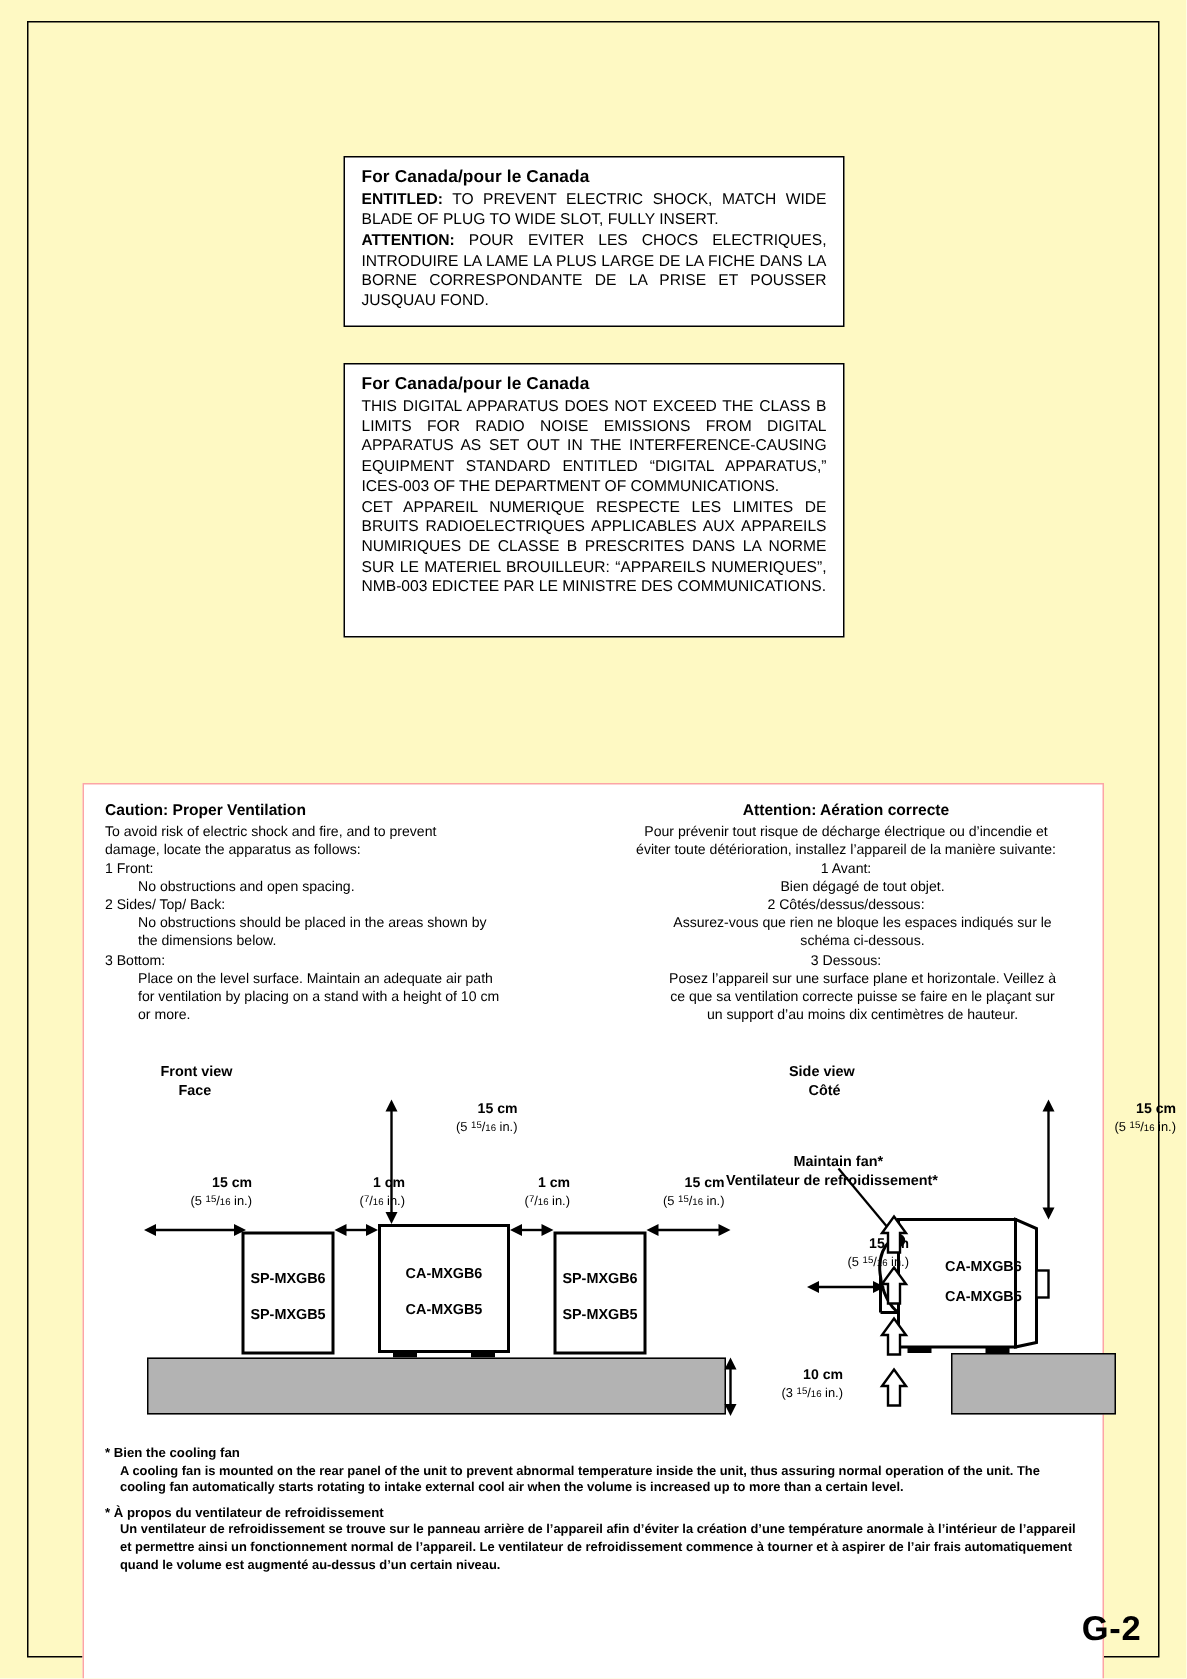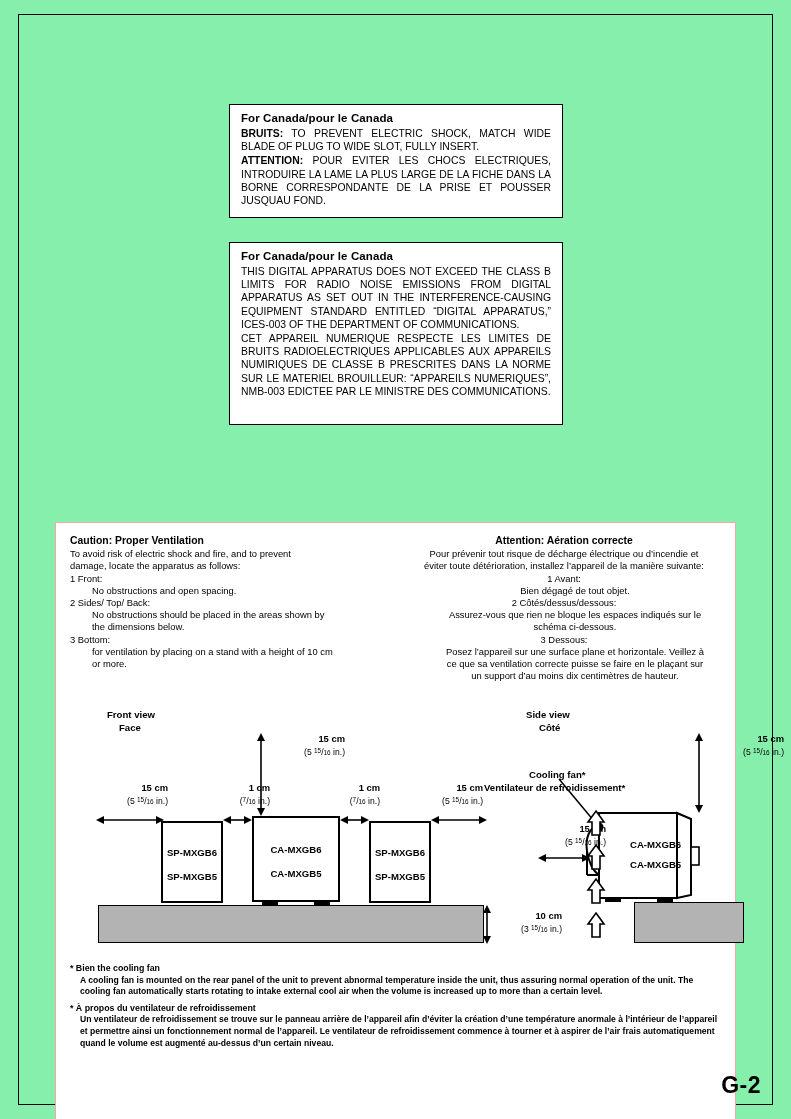--- a/index.html
+++ b/index.html
@@ -8,21 +8,21 @@
     background: #ffffff;
   }
   body {
     font-family: "Liberation Sans", sans-serif;
     color: #000;
   }
   #page {
     position: relative;
     width: 791px;
     height: 1119px;
-    background: #86efac;
+    background: #fef9c3;
     overflow: hidden;
   }
   
   #page-frame {
     position: absolute;
     left: 18px;
     top: 14px;
     width: 755px;
     height: 1091px;
     border: 1px solid #000;
@@ -168,21 +168,21 @@
   svg { display: block; overflow: visible; }
 </style>
 </head>
 <body>
 
 <div id="page">
   <div id="page-frame"></div>
 
   <div class="notice-box" id="notice-1">
     <p class="notice-title">For Canada/pour le Canada</p>
-    <p class="notice-para"><b>BRUITS:</b><span> TO PREVENT ELECTRIC SHOCK, MATCH WIDE BLADE OF PLUG TO WIDE SLOT, FULLY INSERT.</span></p>
+    <p class="notice-para"><b>ENTITLED:</b><span> TO PREVENT ELECTRIC SHOCK, MATCH WIDE BLADE OF PLUG TO WIDE SLOT, FULLY INSERT.</span></p>
     <p class="notice-para"><b>ATTENTION:</b><span> POUR EVITER LES CHOCS ELECTRIQUES, INTRODUIRE LA LAME LA PLUS LARGE DE LA FICHE DANS LA BORNE CORRESPONDANTE DE LA PRISE ET POUSSER JUSQUAU FOND.</span></p>
   </div>
 
   <div class="notice-box" id="notice-2">
     <p class="notice-title">For Canada/pour le Canada</p>
     <p class="notice-para">THIS DIGITAL APPARATUS DOES NOT EXCEED THE CLASS B LIMITS FOR RADIO NOISE EMISSIONS FROM DIGITAL APPARATUS AS SET OUT IN THE INTERFERENCE-CAUSING EQUIPMENT STANDARD ENTITLED “DIGITAL APPARATUS,” ICES-003 OF THE DEPARTMENT OF COMMUNICATIONS.</p>
     <p class="notice-para">CET APPAREIL NUMERIQUE RESPECTE LES LIMITES DE BRUITS RADIOELECTRIQUES APPLICABLES AUX APPAREILS NUMIRIQUES DE CLASSE B PRESCRITES DANS LA NORME SUR LE MATERIEL BROUILLEUR: “APPAREILS NUMERIQUES”, NMB-003 EDICTEE PAR LE MINISTRE DES COMMUNICATIONS.</p>
   </div>
 
   <div id="vent-panel">
@@ -190,20 +190,21 @@
     <div class="vent-col" id="vent-col-en">
       <p class="vent-head">Caution: Proper Ventilation</p>
       <p class="vent-line">To avoid risk of electric shock and fire, and to prevent</p>
       <p class="vent-line">damage, locate the apparatus as follows:</p>
       <p class="vent-line">1 Front:</p>
       <p class="vent-line indent">No obstructions and open spacing.</p>
       <p class="vent-line">2 Sides/ Top/ Back:</p>
       <p class="vent-line indent">No obstructions should be placed in the areas shown by</p>
       <p class="vent-line indent">the dimensions below.</p>
       <p class="vent-line">3 Bottom:</p>
+      <p class="vent-line indent">Place on the level surface. Maintain an adequate air path</p>
       <p class="vent-line indent">for ventilation by placing on a stand with a height of 10 cm</p>
       <p class="vent-line indent">or more.</p>
     </div>
 
     <div class="vent-col" id="vent-col-fr">
       <p class="vent-head">Attention: Aération correcte</p>
       <p class="vent-line">Pour prévenir tout risque de décharge électrique ou d’incendie et</p>
       <p class="vent-line">éviter toute détérioration, installez l’appareil de la manière suivante:</p>
       <p class="vent-line">1 Avant:</p>
       <p class="vent-line indent">Bien dégagé de tout objet.</p>
@@ -216,21 +217,21 @@
       <p class="vent-line indent">un support d’au moins dix centimètres de hauteur.</p>
     </div>
 
     <div id="diagram">
 
       <div class="dlabel" style="left:51px; top:6px;">Front view</div>
       <div class="dlabel" style="left:63px; top:19px;">Face</div>
       <div class="dlabel" style="left:470px; top:6px;">Side view</div>
       <div class="dlabel" style="left:483px; top:19px;">Côté</div>
 
-      <div class="dlabel" style="left:473px; top:66px;">Cooling fan*</div>
+      <div class="dlabel" style="left:473px; top:66px;">Maintain fan*</div>
       <div class="dlabel" style="left:428px; top:79px;">Ventilateur de refroidissement*</div>
 
       <div class="unit-box" style="left:105px; top:118px; width:62px; height:82px;">
         <span class="mname" style="margin-top:24px;">SP-MXGB6</span>
         <span class="mname" style="margin-top:13px;">SP-MXGB5</span>
       </div>
 
       <div class="unit-box" style="left:196px; top:113px; width:88px; height:86px;">
         <span class="mname" style="margin-top:26px;">CA-MXGB6</span>
         <span class="mname" style="margin-top:13px;">CA-MXGB5</span>

